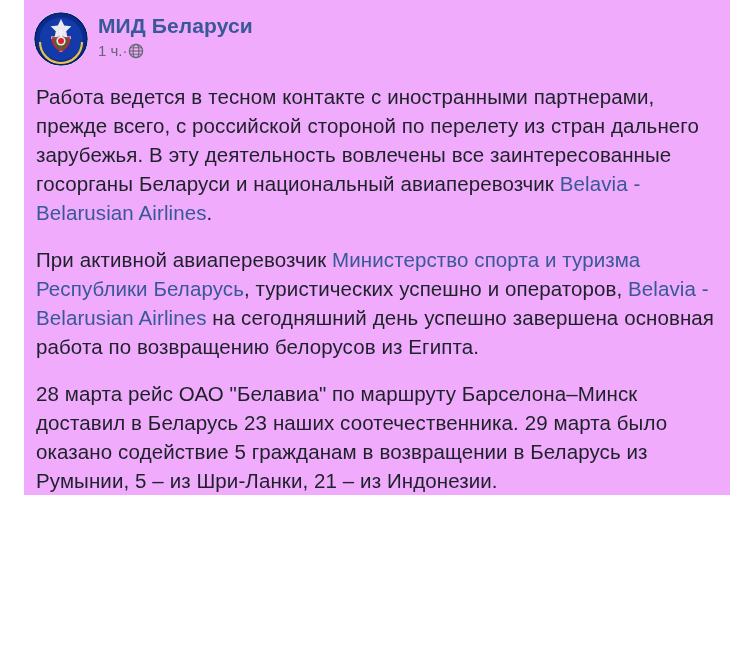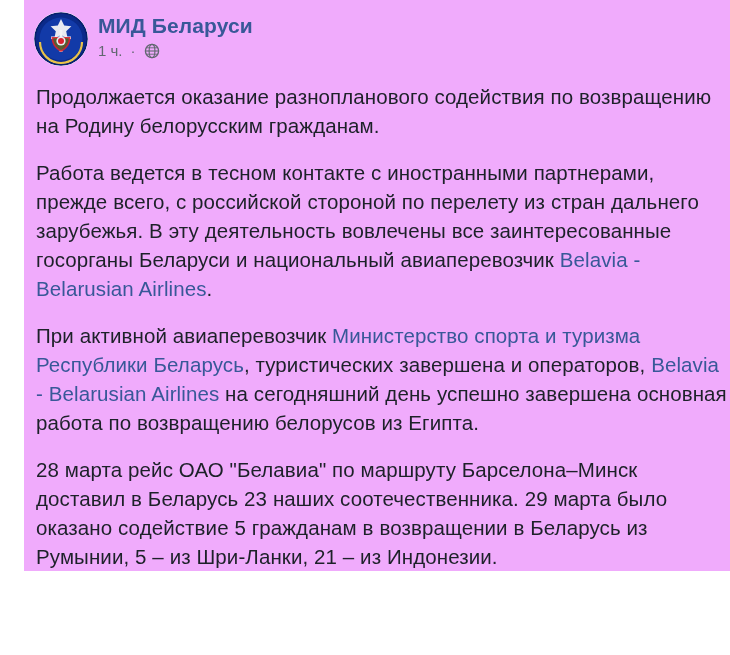--- a/index.html
+++ b/index.html
@@ -45,21 +45,21 @@
   .page-name {
     color: #385898;
     font-size: 21px;
     font-weight: bold;
     line-height: 24px;
     letter-spacing: 0.1px;
   }
   .meta-row {
     display: flex;
     align-items: center;
-    gap: 8px;
+    gap: 0;
     margin-top: 4px;
   }
   .timestamp {
     color: #616770;
     font-size: 15px;
     line-height: 18px;
   }
   .dot-sep {
     color: #616770;
     font-size: 15px;
@@ -127,19 +127,18 @@
             <line x1="2.4" y1="4.8" x2="13.6" y2="4.8" stroke="#616770" stroke-width="0.9"></line>
             <line x1="2.4" y1="11.2" x2="13.6" y2="11.2" stroke="#616770" stroke-width="0.9"></line>
           </svg>
         </span>
       </div>
     </div>
 
   </div>
 
   <div class="post-body">
-    <p><span>Продолжается оказание разнопланового содействия по возвращению на Родину белорусским гражданам.</span></p>
     <p><span>Работа ведется в тесном контакте с иностранными партнерами, прежде всего, с российской стороной по перелету из стран дальнего зарубежья. В эту деятельность вовлечены все заинтересованные госорганы Беларуси и национальный авиаперевозчик </span><a class="inline-link" href="#">Belavia - Belarusian Airlines</a><span>.</span></p>
-    <p><span>При активной авиаперевозчик </span><a class="inline-link" href="#">Министерство спорта и туризма Республики Беларусь</a><span>, туристических завершена и операторов, </span><a class="inline-link" href="#">Belavia - Belarusian Airlines</a><span> на сегодняшний день успешно завершена основная работа по возвращению белорусов из Египта.</span></p>
+    <p><span>При активной авиаперевозчик </span><a class="inline-link" href="#">Министерство спорта и туризма Республики Беларусь</a><span>, туристических успешно и операторов, </span><a class="inline-link" href="#">Belavia - Belarusian Airlines</a><span> на сегодняшний день успешно завершена основная работа по возвращению белорусов из Египта.</span></p>
     <p><span>28 марта рейс ОАО "Белавиа" по маршруту Барселона–Минск доставил в Беларусь 23 наших соотечественника. 29 марта было оказано содействие 5 гражданам в возвращении в Беларусь из Румынии, 5 – из Шри-Ланки, 21 – из Индонезии.</span></p>
   </div>
 
 </div>
 
 </body></html>

